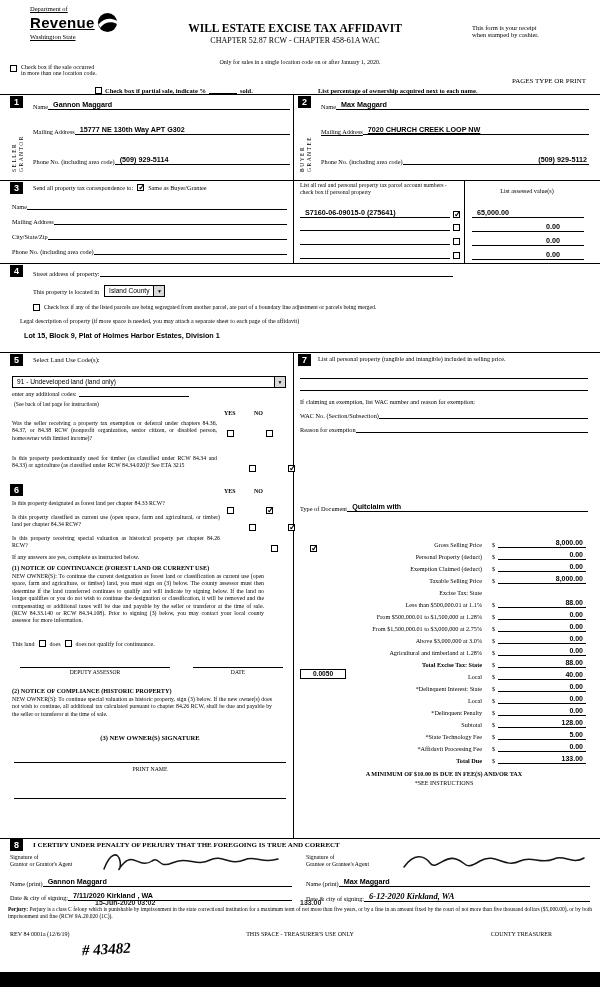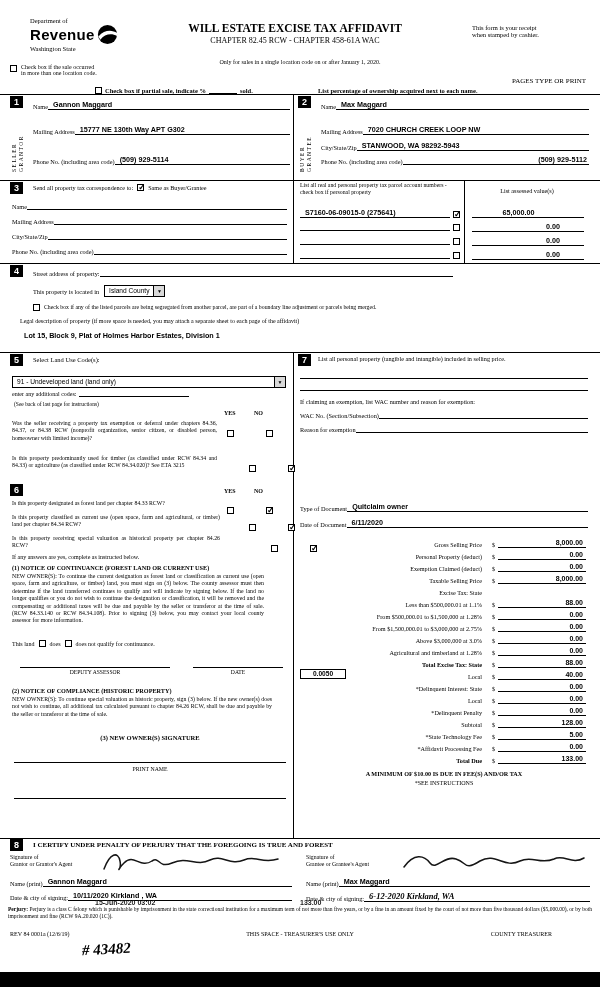--- a/index.html
+++ b/index.html
@@ -40,37 +40,37 @@
   .rate { position:absolute; left:0; bottom:1px; width:46px; height:10px; border:1px solid #000;
           text-align:center; font:bold 6.6px "Liberation Sans", sans-serif; }
   .para { text-align:justify; line-height:1.28; }
   .overline { border-top:1px solid #000; text-align:center; font-size:5.6px; padding-top:1px; }
 </style>
 </head>
 <body>
 
 <div class="page">
 
-  <div class="abs" style="left:30px;top:17px;">
+  <div class="abs" style="left:30px;top:5px;text-decoration:underline;">
     <div class="f65">Department of</div>
     <div style="display:flex;align-items:center;gap:2px;">
       <span class="brand">Revenue</span>
       <span style="display:inline-flex;">
         <svg width="21" height="21" viewBox="0 0 22 22">
             <circle cx="11" cy="11" r="10" fill="#000"></circle>
             <path d="M1.5,13 C8,5.5 16,6 21,9.5 L21,12.5 C15,9.5 8,10.5 3.5,16.5 Z" fill="#fff"></path>
           </svg>
       </span>
     </div>
     <div class="f65">Washington State</div>
   </div>
 
   <div class="abs center" style="left:130px;top:22px;width:330px;">
     <div class="f11 b">WILL ESTATE EXCISE TAX AFFIDAVIT</div>
-    <div class="f8" style="margin-top:2px;">CHAPTER 82.45 RCW - CHAPTER 458-61A WAC</div>
+    <div class="f8" style="margin-top:2px;">CHAPTER 52.87 RCW - CHAPTER 458-61A WAC</div>
   </div>
 
   <div class="abs f65" style="left:472px;top:24px;width:118px;">
     <div>This form is your receipt</div>
     <div>when stamped by cashier.</div>
   </div>
 
   <div class="abs center f6" style="left:0;right:0;top:59px;">Only for sales in a single location code on or after January 1, 2020.</div>
 
   <div class="abs" style="left:10px;top:64px;display:flex;gap:4px;align-items:flex-start;">
@@ -122,27 +122,23 @@
   <div class="abs" style="left:296px;top:94px;width:296px;height:86px;">
     <div class="num abs" style="left:2px;top:2px;">2</div>
     <div class="vlabel">
       <span>BUYER</span>
         <span>GRANTEE</span>
     </div>
     <div class="frow abs" style="left:25px;top:6px;right:3px;">
       <span class="flabel">Name</span>
       <span class="fline val">Max Maggard</span>
     </div>
-    <div class="frow abs" style="left:25px;top:31px;right:3px;">
+    <div class="frow abs" style="left:25px;top:31px;right:3px;text-decoration:underline;">
       <span class="flabel">Mailing Address</span>
       <span class="fline val">7020 CHURCH CREEK LOOP NW</span>
-    </div>
-    <div class="frow abs" style="left:25px;top:47px;right:3px;">
-      <span class="flabel">City/State/Zip</span>
-      <span class="fline val">STANWOOD, WA 98292-5943</span>
     </div>
     <div class="frow abs" style="left:25px;top:61px;right:3px;">
       <span class="flabel">Phone No. (including area code)</span>
       <span class="fline val" style="text-align:right;">(509) 929-5112</span>
     </div>
   </div>
 
   <div class="abs" style="left:8px;top:180px;width:285px;height:83px;">
     <div class="num abs" style="left:2px;top:2px;">3</div>
     <div class="abs" style="left:25px;top:4px;right:0;display:flex;align-items:center;gap:4px;">
@@ -171,21 +167,21 @@
   <div class="abs" style="left:296px;top:180px;width:296px;height:83px;">
     <div class="abs f58" style="left:4px;top:2px;width:160px;line-height:1.2;">List all real and personal property tax parcel account numbers - check box if personal property</div>
     <div class="abs f62 center" style="left:172px;top:7px;width:118px;">List assessed value(s)</div>
     <div class="vline" style="left:168px;top:0;height:83px;"></div>
 
     <div class="abs" style="left:4px;top:28px;width:160px;display:flex;align-items:flex-end;gap:3px;">
       <span class="fline val">S7160-06-09015-0 (275641)</span>
       <span class="cb checked"></span>
     </div>
     <div class="abs" style="left:176px;top:28px;width:112px;">
-      <span class="fline val" style="display:block;text-align:center;padding-right:24px;">65,000.00</span>
+      <span class="fline val" style="display:block;text-align:left;padding-right:24px;">65,000.00</span>
     </div>
 
     <div class="abs" style="left:4px;top:42px;width:160px;display:flex;align-items:flex-end;gap:3px;">
       <span class="fline val"></span>
       <span class="cb"></span>
     </div>
     <div class="abs" style="left:176px;top:42px;width:112px;">
       <span class="fline val" style="display:block;text-align:right;padding-right:24px;">0.00</span>
     </div>
 
@@ -306,25 +302,21 @@
       <span class="flabel">WAC No. (Section/Subsection)</span>
       <span class="fline"></span>
     </div>
     <div class="frow abs" style="left:4px;right:4px;top:72px;">
       <span class="flabel">Reason for exemption</span>
       <span class="fline"></span>
     </div>
 
     <div class="frow abs" style="left:4px;right:4px;top:150px;">
       <span class="flabel">Type of Document</span>
-      <span class="fline val">Quitclaim owner</span>
-    </div>
-    <div class="frow abs" style="left:4px;right:4px;top:166px;">
-      <span class="flabel">Date of Document</span>
-      <span class="fline val">6/11/2020</span>
+      <span class="fline val">Quitclaim with</span>
     </div>
 
     <div class="abs" style="left:4px;right:6px;top:184px;">
       <div class="mrow">
           <span class="mlabel">Gross Selling Price</span>
           <span class="mdollar">$</span>
           <span class="mvalue">8,000.00</span>
         </div>
       <div class="mrow">
           <span class="mlabel">Personal Property (deduct)</span>
@@ -418,21 +410,21 @@
           <span class="mvalue">133.00</span>
         </div>
     </div>
 
     <div class="abs f62 b center" style="left:0;right:0;top:418px;">A MINIMUM OF $10.00 IS DUE IN FEE(S) AND/OR TAX</div>
     <div class="abs f6 center" style="left:0;right:0;top:428px;">*SEE INSTRUCTIONS</div>
   </div>
 
   <div class="abs" style="left:8px;top:839px;width:584px;height:64px;">
     <div class="num abs" style="left:2px;top:0;">8</div>
-    <div class="abs f7 b" style="left:25px;top:2px;">I CERTIFY UNDER PENALTY OF PERJURY THAT THE FOREGOING IS TRUE AND FOREST</div>
+    <div class="abs f7 b" style="left:25px;top:2px;">I CERTIFY UNDER PENALTY OF PERJURY THAT THE FOREGOING IS TRUE AND CORRECT</div>
 
     <div class="abs f58" style="left:2px;top:15px;width:86px;line-height:1.2;">
       <div>Signature of</div>
         <div>Grantor or Grantor's Agent</div>
     </div>
     <div class="abs" style="left:92px;top:12px;">
       <svg width="190" height="24" viewBox="0 0 190 24">
           <path d="M4,18 C10,2 18,0 20,10 C22,20 14,22 24,12 C34,2 40,18 52,10 C60,5 58,18 72,12 C88,5 96,16 110,9 C122,3 130,15 144,9 C156,4 162,13 178,8" fill="none" stroke="#151515" stroke-width="1.5" stroke-linecap="round"></path>
         </svg>
     </div>
@@ -451,21 +443,21 @@
       <span class="flabel">Name (print)</span>
       <span class="fline val">Gannon Maggard</span>
     </div>
     <div class="frow abs" style="left:298px;top:38px;width:284px;">
       <span class="flabel">Name (print)</span>
       <span class="fline val">Max Maggard</span>
     </div>
 
     <div class="frow abs" style="left:2px;top:52px;width:282px;">
       <span class="flabel">Date &amp; city of signing:</span>
-      <span class="fline val">10/11/2020 Kirkland , WA</span>
+      <span class="fline val">7/11/2020 Kirkland , WA</span>
     </div>
     <div class="frow abs" style="left:298px;top:52px;width:284px;">
       <span class="flabel">Date &amp; city of signing:</span>
       <span class="fline hw">6-12-2020   Kirkland, WA</span>
     </div>
   </div>
 
   <div class="abs f55 para" style="left:8px;right:8px;top:906px;">
     <span class="b">Perjury:</span>
     <span>Perjury is a class C felony which is punishable by imprisonment in the state correctional institution for a maximum term of not more than five years, or by a fine in an amount fixed by the court of not more than five thousand dollars ($5,000.00), or by both imprisonment and fine (RCW 9A.20.020 (1C)).</span>

